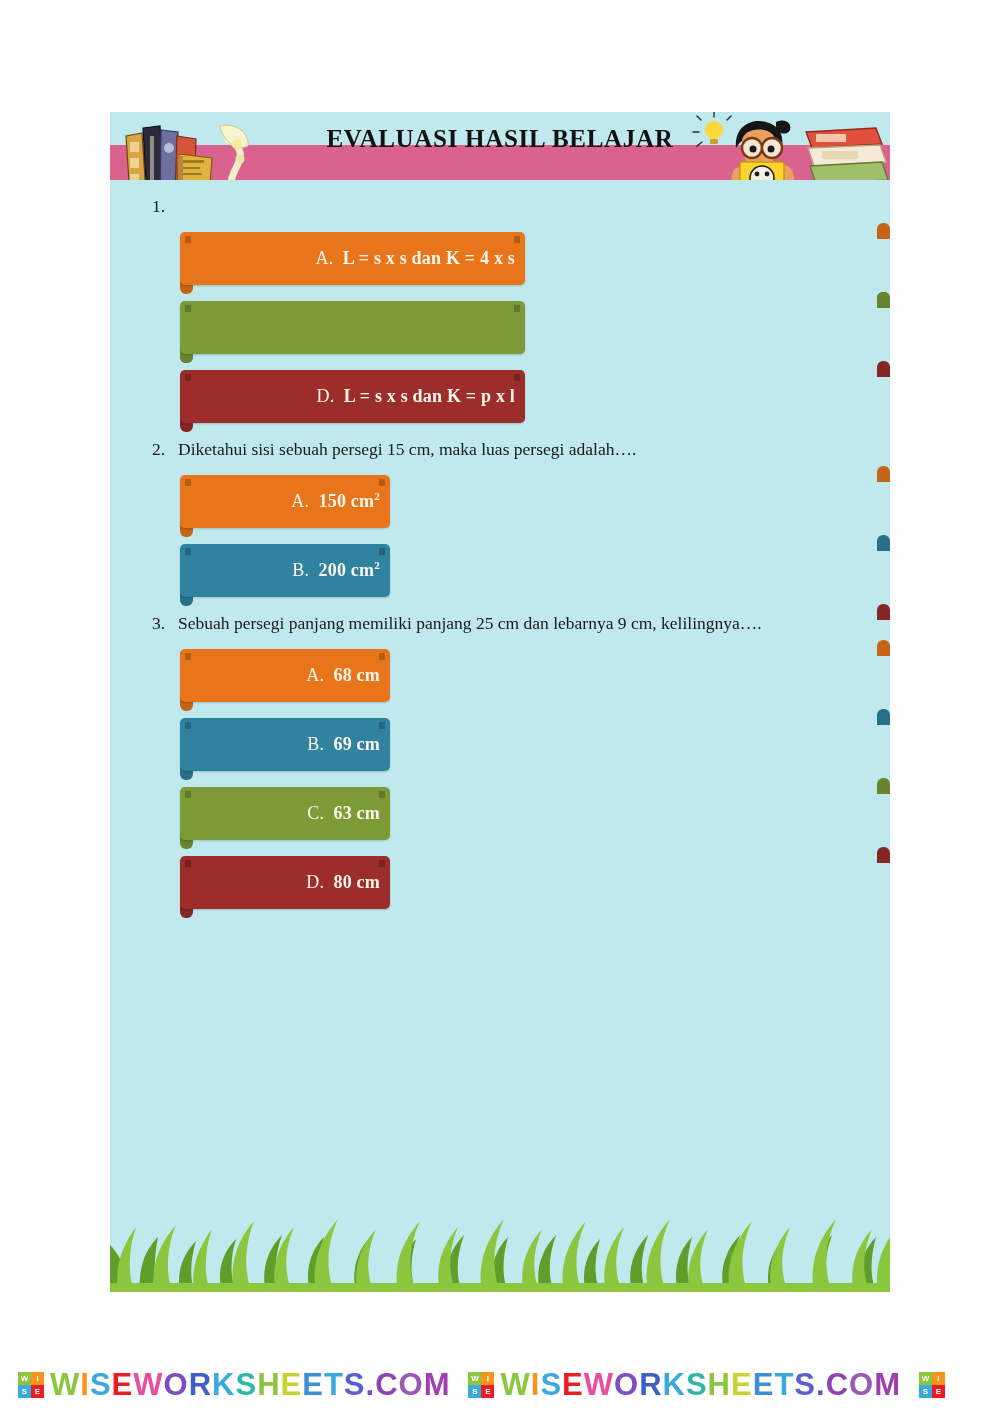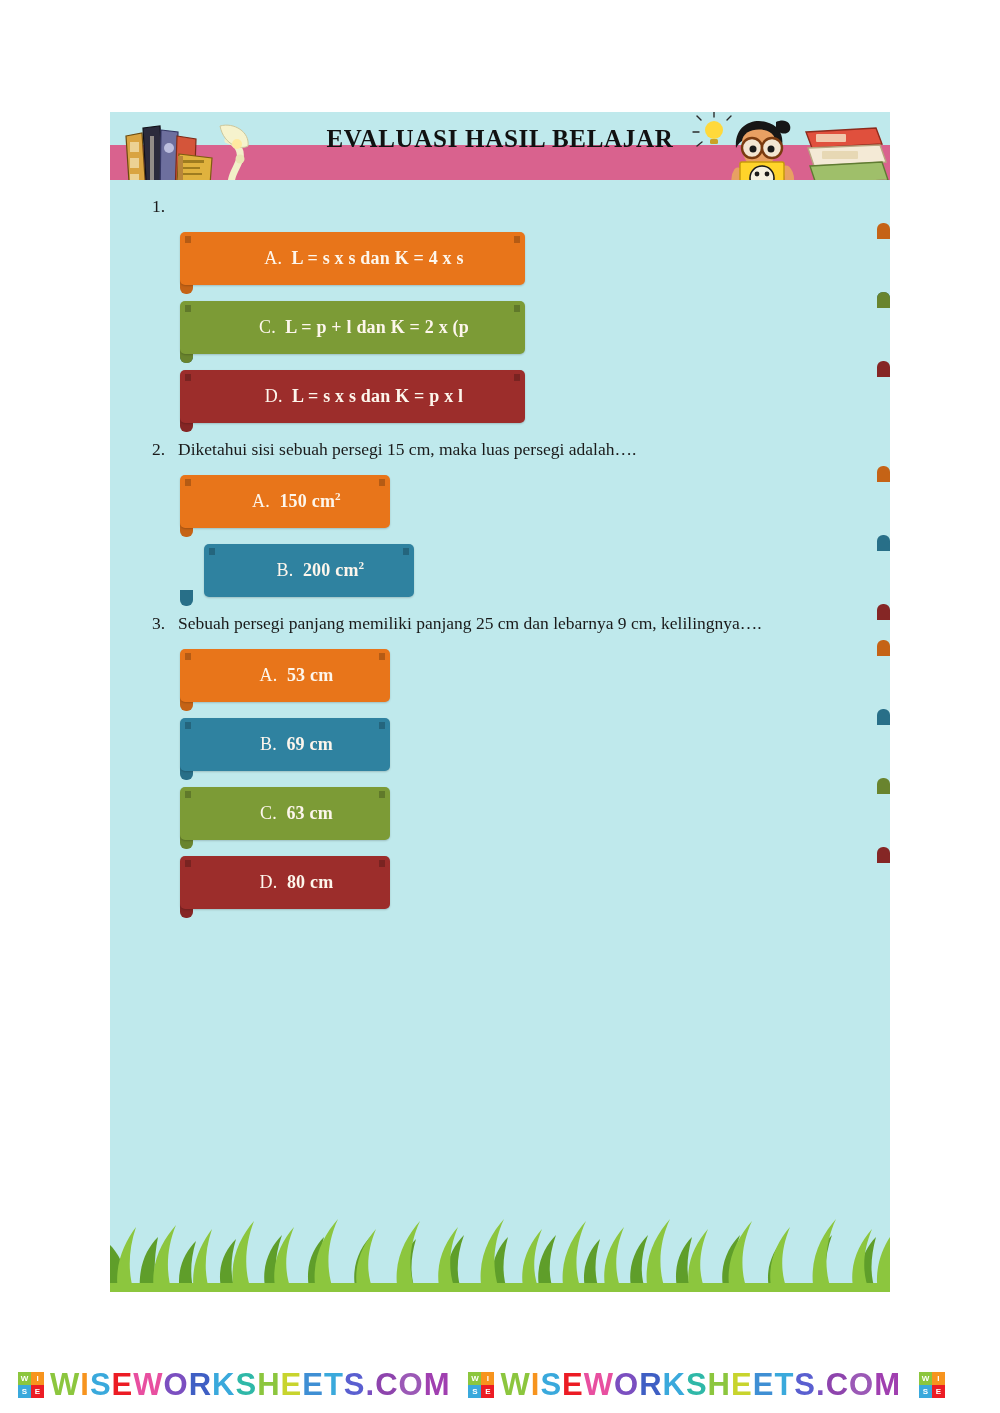--- a/index.html
+++ b/index.html
@@ -156,22 +156,22 @@
     background: rgba(0,0,0,0.22);
     z-index: 4;
   }
 
   .opt-label {
     font-family: "Liberation Serif", serif;
     font-weight: bold;
     font-size: 18px;
     color: #fdf6ec;
     width: 100%;
-    text-align: center;
-    padding: 0 3px 0 26px;
+    text-align: right;
+    padding: 0 10px 0 26px;
     box-sizing: border-box;
     letter-spacing: 0.2px;
   }
   .opt-label .ltr { font-weight: normal; }
   .opt-label sup { font-size: 0.62em; vertical-align: super; }
 
   
   .grass {
     position: absolute;
     left: 0;
@@ -324,21 +324,20 @@
           <div class="opt-wrap">
             <div class="tab-left" style="background: rgb(47, 130, 160); filter: brightness(0.85);"></div>
             <div class="tab-right" style="background: rgb(47, 130, 160); filter: brightness(0.85);"></div>
           </div>
           <div class="opt-wrap">
             <div class="tab-left" style="background: rgb(124, 155, 54); filter: brightness(0.85);"></div>
             <div class="tab-right" style="background: rgb(124, 155, 54); filter: brightness(0.85);"></div>
             <div class="ribbon ribbon-w-long" style="background: rgb(124, 155, 54);">
               <div class="notch-left"></div>
               <div class="notch-right"></div>
-              <div class="opt-label"><span class="ltr">C.&nbsp; </span><span>L = p + l dan K = 2 x (p</span></div>
             </div>
           </div>
           <div class="opt-wrap">
             <div class="tab-left" style="background: rgb(156, 45, 43); filter: brightness(0.85);"></div>
             <div class="tab-right" style="background: rgb(156, 45, 43); filter: brightness(0.85);"></div>
             <div class="ribbon ribbon-w-long" style="background: rgb(156, 45, 43);">
               <div class="notch-left"></div>
               <div class="notch-right"></div>
               <div class="opt-label"><span class="ltr">D.&nbsp; </span><span>L = s x s dan K = p x l</span></div>
             </div>
@@ -356,21 +355,21 @@
             <div class="tab-right" style="background: rgb(232, 117, 26); filter: brightness(0.85);"></div>
             <div class="ribbon ribbon-w-short" style="background: rgb(232, 117, 26);">
               <div class="notch-left"></div>
               <div class="notch-right"></div>
               <div class="opt-label"><span class="ltr">A.&nbsp; </span><span>150 cm</span><sup>2</sup></div>
             </div>
           </div>
           <div class="opt-wrap">
             <div class="tab-left" style="background: rgb(47, 130, 160); filter: brightness(0.85);"></div>
             <div class="tab-right" style="background: rgb(47, 130, 160); filter: brightness(0.85);"></div>
-            <div class="ribbon ribbon-w-short" style="background: rgb(47, 130, 160); margin-left: 24px;">
+            <div class="ribbon ribbon-w-short" style="background: rgb(47, 130, 160);">
               <div class="notch-left"></div>
               <div class="notch-right"></div>
               <div class="opt-label"><span class="ltr">B.&nbsp; </span><span>200 cm</span><sup>2</sup></div>
             </div>
           </div>
           <div class="opt-wrap">
             <div class="tab-left" style="background: rgb(156, 45, 43); filter: brightness(0.85);"></div>
             <div class="tab-right" style="background: rgb(156, 45, 43); filter: brightness(0.85);"></div>
           </div>
         </div>
@@ -380,21 +379,21 @@
           <span class="q-num">3.</span>
           <span class="q-text">Sebuah persegi panjang memiliki panjang 25 cm dan lebarnya 9 cm, kelilingnya….</span>
         </div>
         <div class="options">
           <div class="opt-wrap">
             <div class="tab-left" style="background: rgb(232, 117, 26); filter: brightness(0.85);"></div>
             <div class="tab-right" style="background: rgb(232, 117, 26); filter: brightness(0.85);"></div>
             <div class="ribbon ribbon-w-short" style="background: rgb(232, 117, 26);">
               <div class="notch-left"></div>
               <div class="notch-right"></div>
-              <div class="opt-label"><span class="ltr">A.&nbsp; </span><span>53 cm</span></div>
+              <div class="opt-label"><span class="ltr">A.&nbsp; </span><span>68 cm</span></div>
             </div>
           </div>
           <div class="opt-wrap">
             <div class="tab-left" style="background: rgb(47, 130, 160); filter: brightness(0.85);"></div>
             <div class="tab-right" style="background: rgb(47, 130, 160); filter: brightness(0.85);"></div>
             <div class="ribbon ribbon-w-short" style="background: rgb(47, 130, 160);">
               <div class="notch-left"></div>
               <div class="notch-right"></div>
               <div class="opt-label"><span class="ltr">B.&nbsp; </span><span>69 cm</span></div>
             </div>

